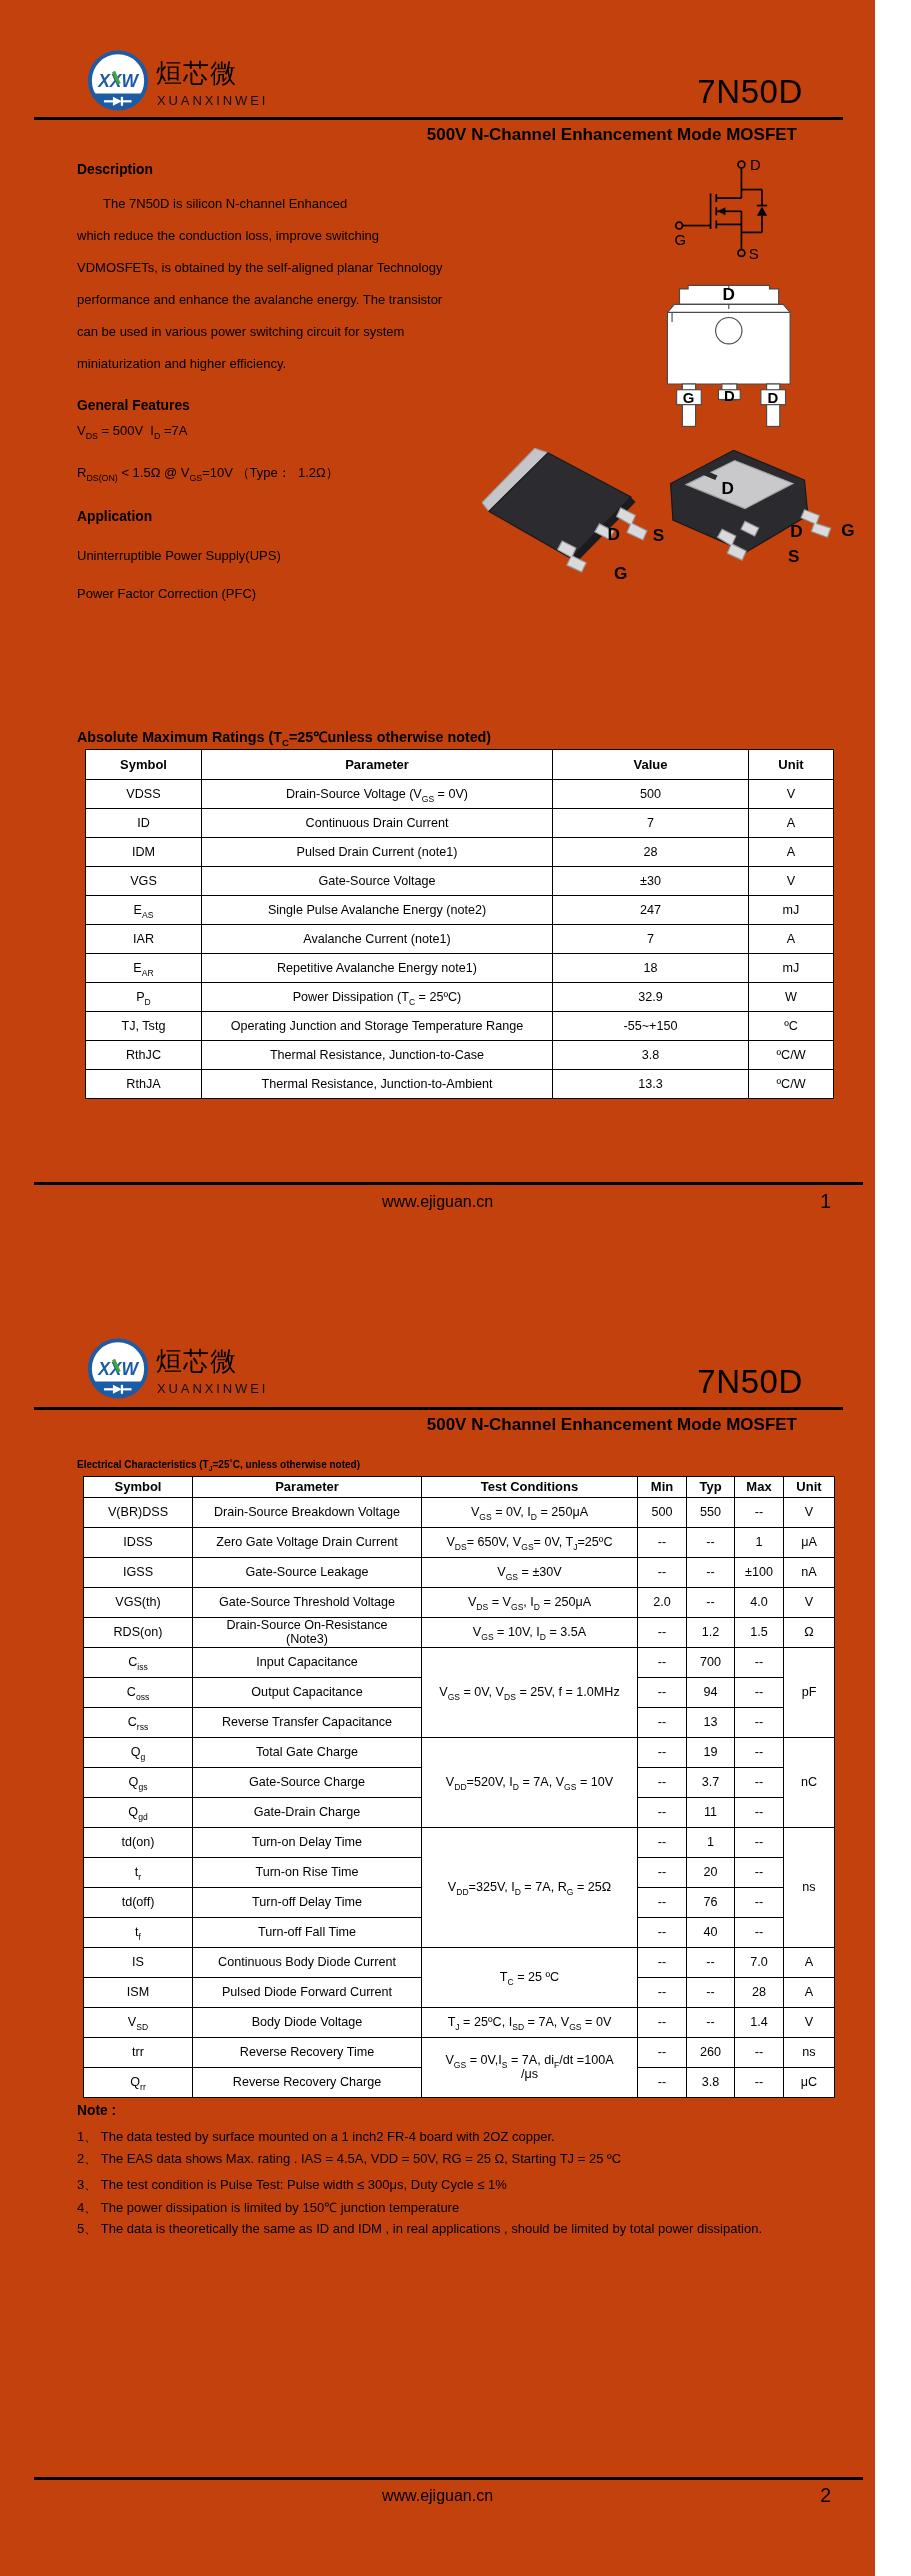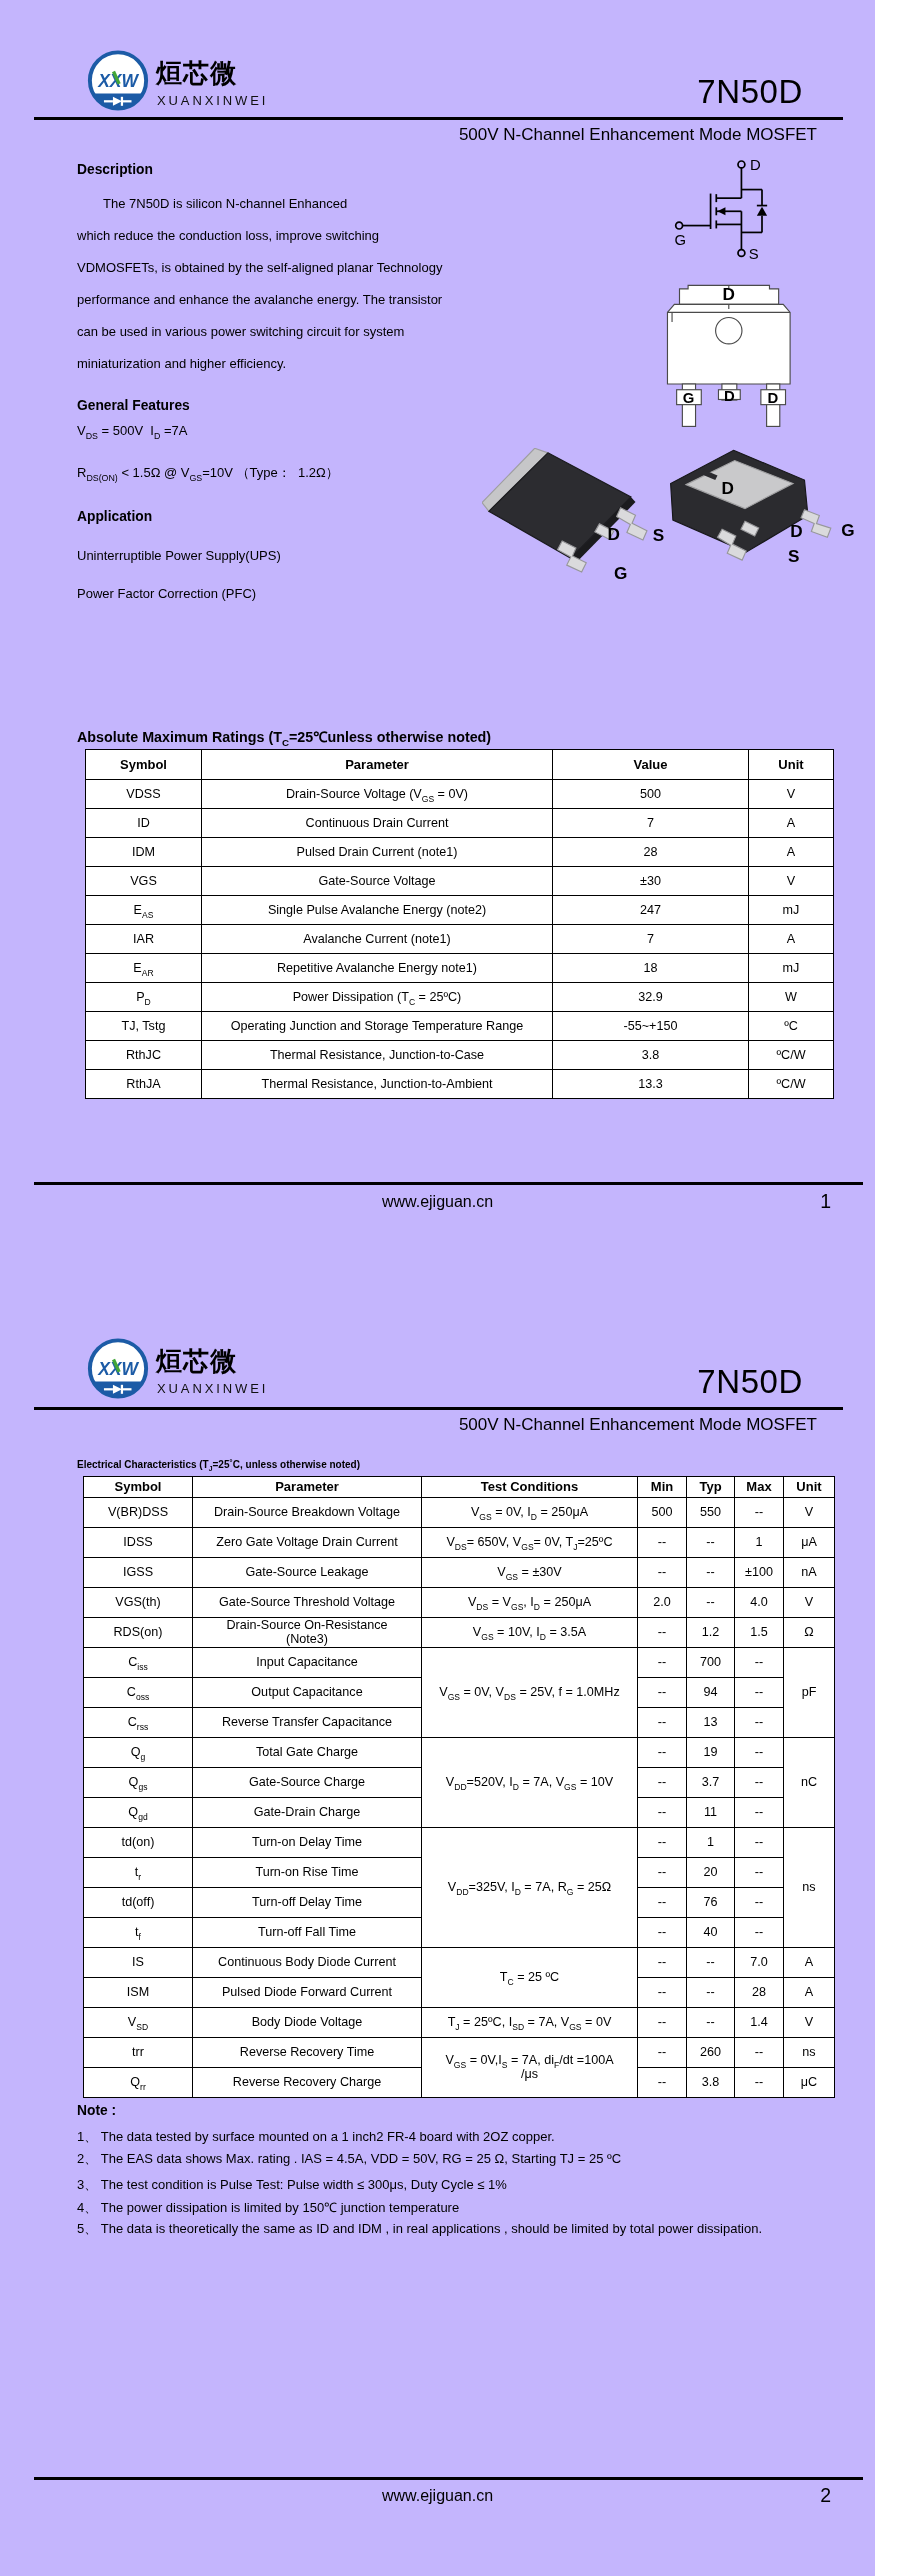--- a/index.html
+++ b/index.html
@@ -1,25 +1,25 @@
 <!DOCTYPE html>
 <html style="font-size:9.2px"><head>
 <meta charset="utf-8">
 <style>
   *{box-sizing:border-box}
   html,body{margin:0;padding:0;background:#fff}
   body{width:911px;font-family:"Liberation Sans",sans-serif;color:#000}
-  .page{position:relative;width:875px;height:1288px;background:#c4b5fd;overflow:hidden}
+  .page{position:relative;width:875px;height:1288px;background:#c2410c;overflow:hidden}
   .ab{position:absolute}
   .rule{position:absolute;height:2.9px;background:#000}
   .logo-svg{position:absolute;left:87px;top:49px}
-  .brand-cn{position:absolute;left:156px;top:59px;font-size:26px;font-weight:bold;letter-spacing:1.1px;line-height:1.1}
+  .brand-cn{position:absolute;left:156px;top:59px;font-size:26px;font-weight:normal;letter-spacing:1.1px;line-height:1.1}
   .brand-en{position:absolute;left:157px;top:93px;font-size:13px;letter-spacing:2.9px;color:#101010}
   .hd-part{position:absolute;right:72px;top:73px;font-size:33px;font-weight:normal;letter-spacing:0.6px}
-  .hd-sub{position:absolute;right:58px;top:125px;font-size:17px;font-weight:normal}
+  .hd-sub{position:absolute;right:78px;top:125px;font-size:17px;font-weight:bold}
   .sec{position:absolute;font-size:13.8px;font-weight:bold}
   .txt{position:absolute;font-size:13px;white-space:pre-wrap}
   .para-line{height:32px;font-size:13px}
   .indent{padding-left:26px}
   table{border-collapse:collapse;table-layout:fixed;position:absolute;background:#fff}
   th,td{border:1.7px solid #000;text-align:center;vertical-align:middle;padding:0 3.4px;font-size:12.6px}
   th{font-size:13px;font-weight:bold}
   sub{font-size:68%;line-height:0}
   .t-abs{left:85px;top:749px;width:749px}
   .t-abs thead tr{height:30px}

